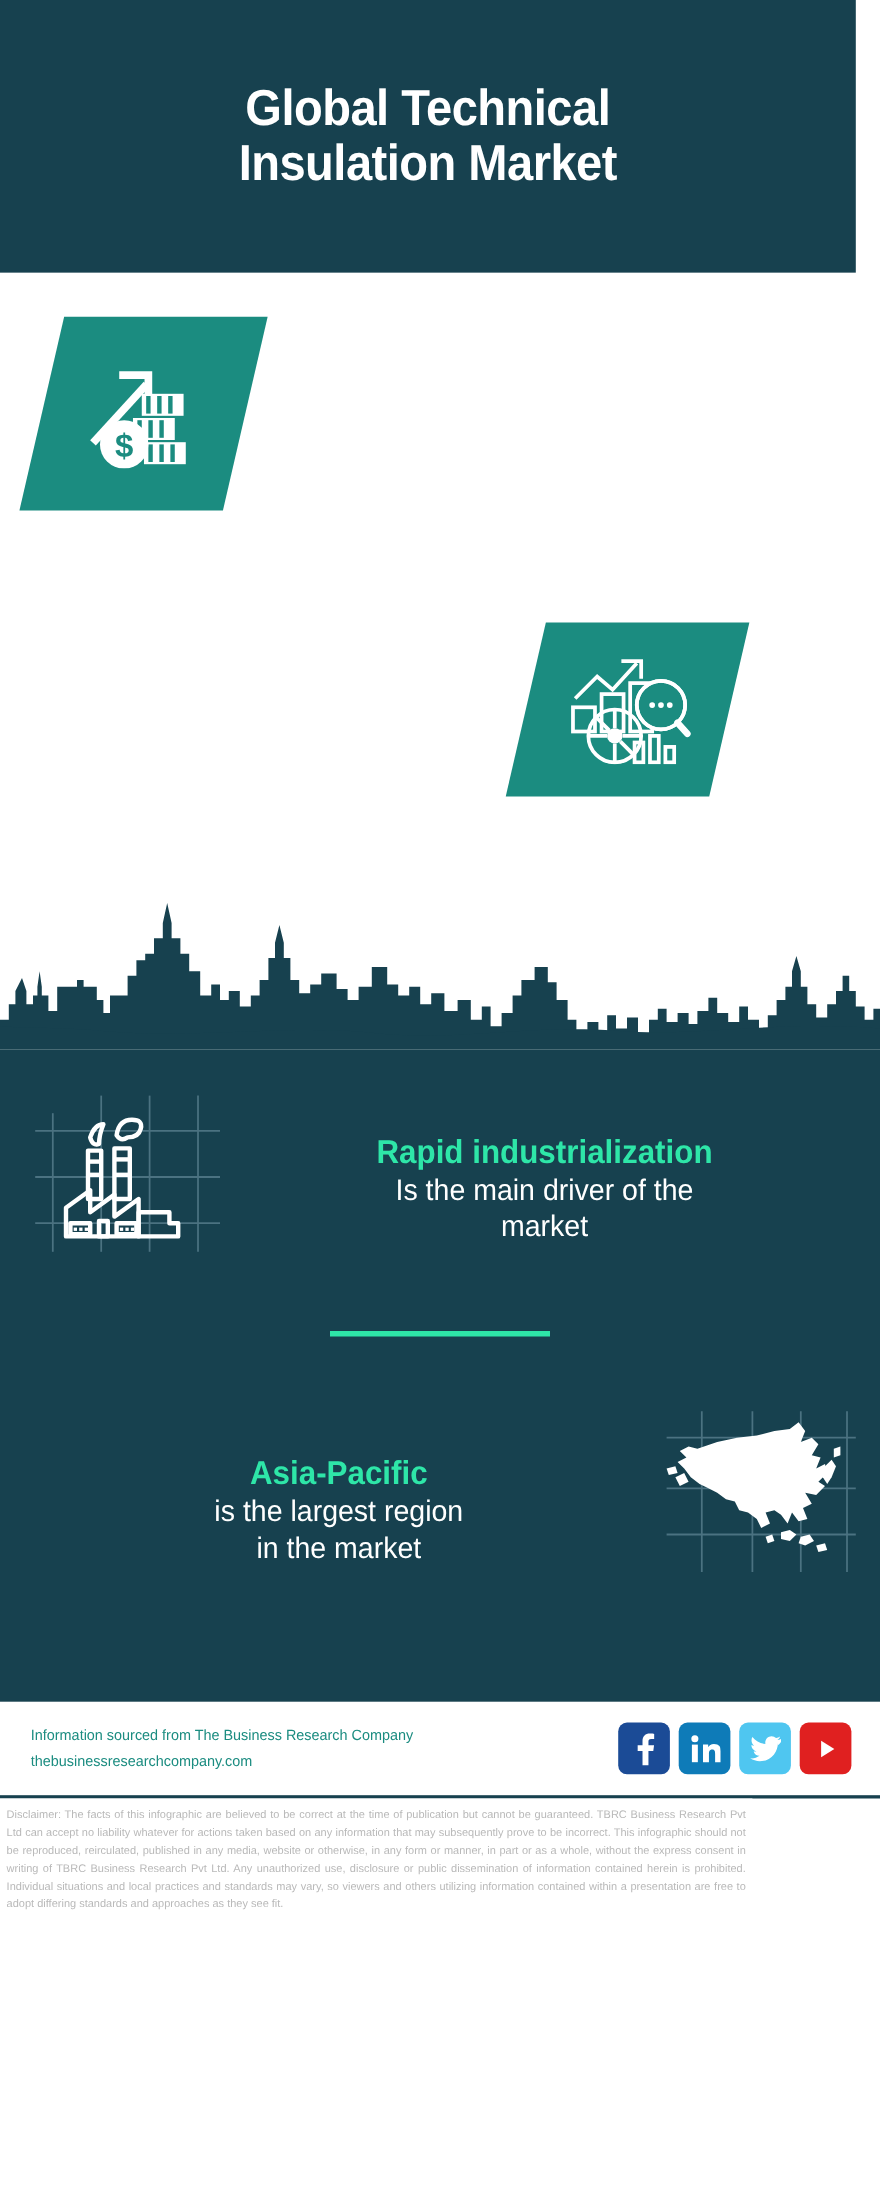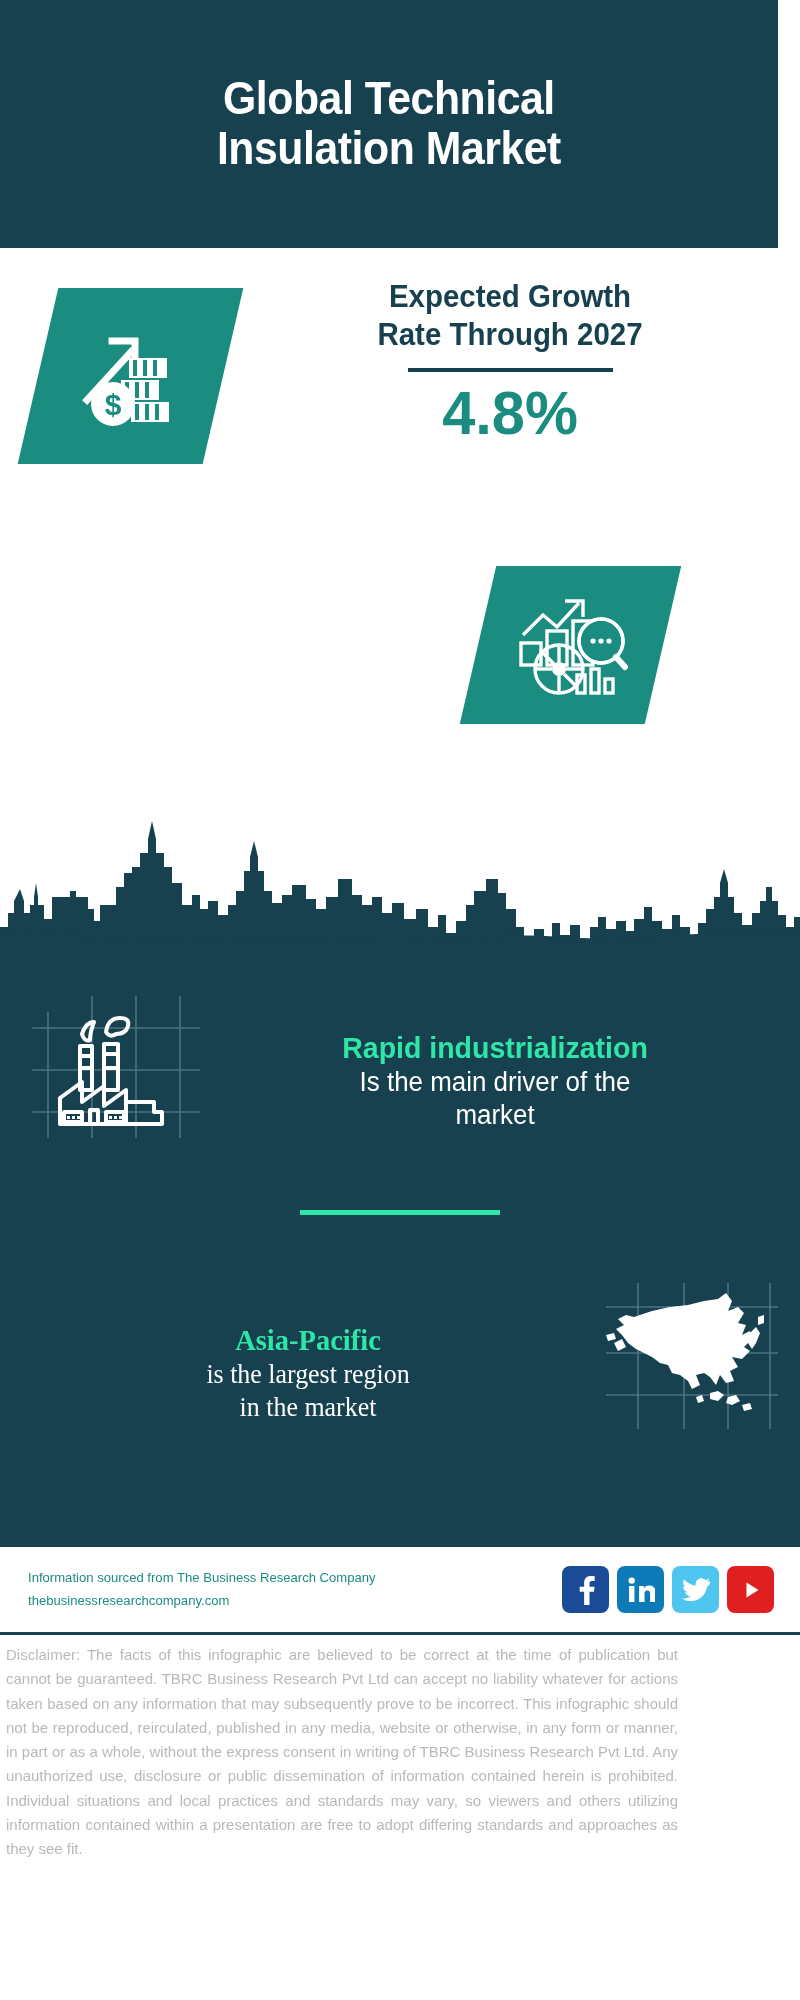--- a/index.html
+++ b/index.html
@@ -149,21 +149,21 @@
   .s-li{ background:#0e7bb8; }
   .s-tw{ background:#4fc6f0; }
   .s-yt{ background:#e02020; }
 
   
   .disclaimer{
     width:684px;
     background:#ffffff;
     padding:8px 6px 0 6px;
     color:#b9b9b9;
-    font-size:15px;
+    font-size:10px;
     line-height:1.62;
     text-align:justify;
   }
 </style>
 </head>
 <body>
 
 <div class="header">
   <div class="header-title">
     <div>Global Technical</div>
@@ -192,28 +192,20 @@
         <rect x="60" y="82" width="4" height="16" fill="#1b8c80"></rect>
         <rect x="70" y="82" width="4" height="16" fill="#1b8c80"></rect>
         <rect x="80" y="82" width="4" height="16" fill="#1b8c80"></rect>
 
         <circle cx="38" cy="82" r="22" fill="#ffffff"></circle>
         <text x="38" y="93" font-family="Liberation Sans, sans-serif" font-size="30" font-weight="bold" fill="#1b8c80" text-anchor="middle">$</text>
       </svg>
     </span>
   </div>
 
-  <div class="stat-block block-growth">
-    <div class="stat-title">
-      <div>Expected Growth</div>
-      <div>Rate Through 2027</div>
-    </div>
-    <div class="stat-rule"></div>
-    <div class="stat-value">4.8%</div>
-  </div>
 
 
   <div class="badge badge-market">
     <span class="glyph">
       <svg width="116" height="104" viewBox="0 0 116 104" fill="none" stroke="#ffffff" stroke-width="3.4">
 
         <polyline points="10,44 30,24 44,36 66,12" fill="none"></polyline>
         <polyline points="52,10 70,10 70,26" fill="none"></polyline>
 
         <rect x="8" y="52" width="20" height="22"></rect>
@@ -301,21 +293,21 @@
       <div class="feature-sub">Is the main driver of the</div>
       <div class="feature-sub">market</div>
     </div>
   </div>
 
   <div style="padding:60px 0 62px 0;">
     <div class="mint-rule"></div>
   </div>
 
   <div class="feature" style="padding:0 18px 0 24px;">
-    <div class="feature-text" style="text-align:center;font-family:Liberation Serif, serif;">
+    <div class="feature-text" style="text-align:center;">
       <div class="feature-head">Asia-Pacific</div>
       <div class="feature-sub">is the largest region</div>
       <div class="feature-sub">in the market</div>
     </div>
     <div class="feature-icon" style="width:190px;height:160px;">
       <svg width="190" height="160" viewBox="0 0 190 160">
         <g stroke="#4b7281" stroke-width="1.6">
           <line x1="46" y1="6" x2="46" y2="152"></line>
           <line x1="92" y1="6" x2="92" y2="152"></line>
           <line x1="136" y1="6" x2="136" y2="152"></line>

